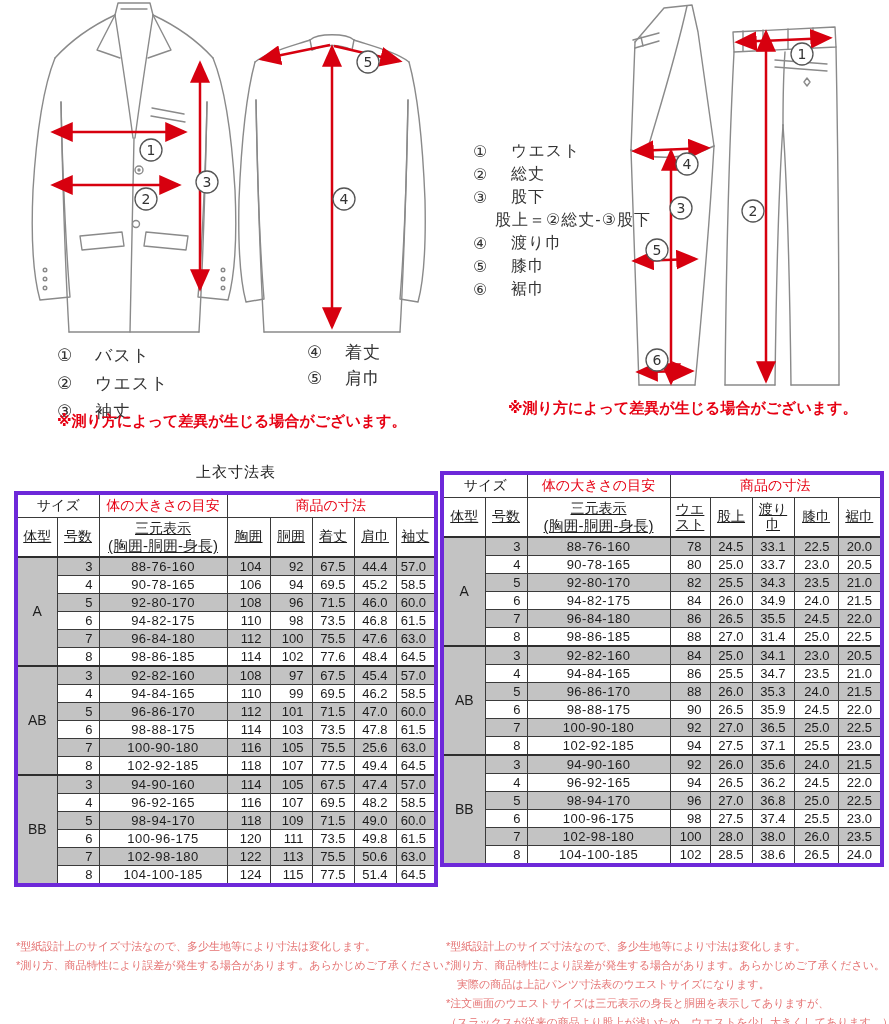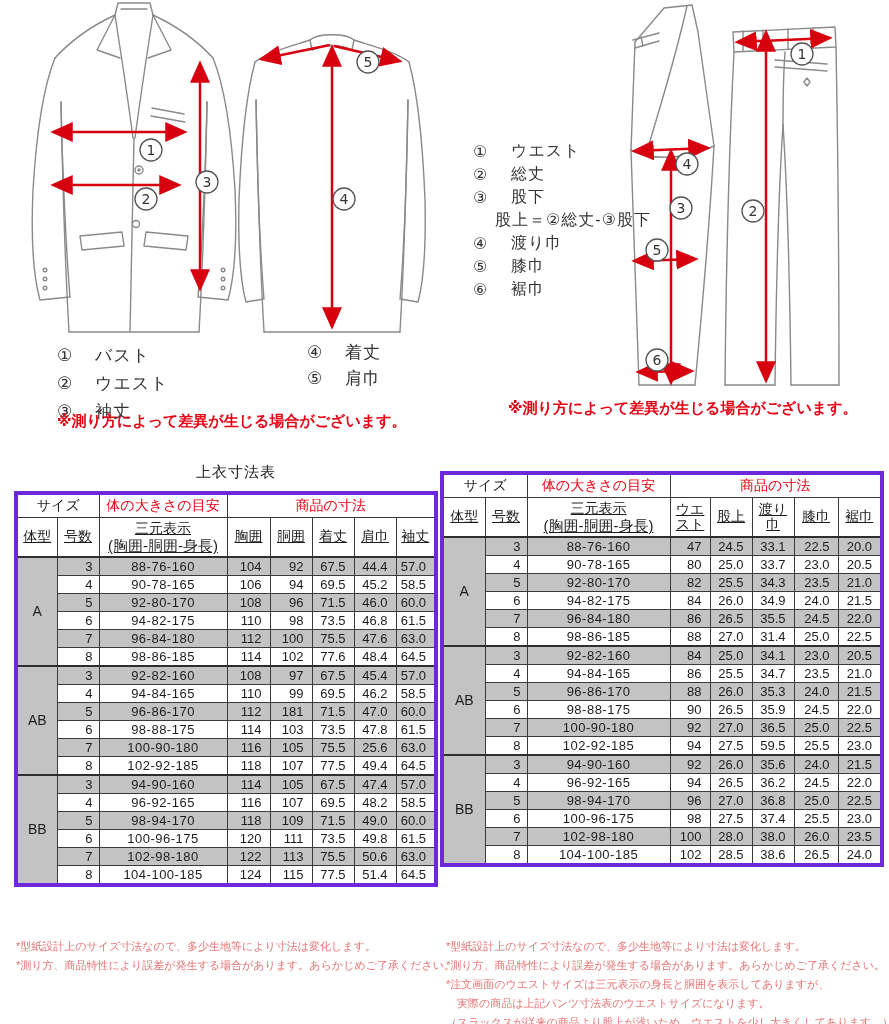--- a/index.html
+++ b/index.html
@@ -363,21 +363,21 @@
             <td class="c-val">110</td>
             <td class="c-val">99</td>
             <td class="c-val">69.5</td>
             <td class="c-val">46.2</td>
             <td class="c-val">58.5</td>
           </tr>
           <tr class="shaded">
             <td class="c-no">5</td>
             <td class="c-triple">96-86-170</td>
             <td class="c-val">112</td>
-            <td class="c-val">181</td>
+            <td class="c-val">101</td>
             <td class="c-val">71.5</td>
             <td class="c-val">47.0</td>
             <td class="c-val">60.0</td>
           </tr>
           <tr class="">
             <td class="c-no">6</td>
             <td class="c-triple">98-88-175</td>
             <td class="c-val">114</td>
             <td class="c-val">103</td>
             <td class="c-val">73.5</td>
@@ -491,21 +491,21 @@
           <th>渡り巾</th>
           <th>膝巾</th>
           <th>裾巾</th>
         </tr>
       </thead>
       <tbody>
           <tr class="shaded section-start">
             <td rowspan="6" class="bodytype">A</td>
             <td class="c-no">3</td>
             <td class="c-triple">88-76-160</td>
-            <td class="c-val">47</td>
+            <td class="c-val">78</td>
             <td class="c-val">24.5</td>
             <td class="c-val">33.1</td>
             <td class="c-val">22.5</td>
             <td class="c-val">20.0</td>
           </tr>
           <tr class="">
             <td class="c-no">4</td>
             <td class="c-triple">90-78-165</td>
             <td class="c-val">80</td>
             <td class="c-val">25.0</td>
@@ -593,21 +593,21 @@
             <td class="c-val">27.0</td>
             <td class="c-val">36.5</td>
             <td class="c-val">25.0</td>
             <td class="c-val">22.5</td>
           </tr>
           <tr class="">
             <td class="c-no">8</td>
             <td class="c-triple">102-92-185</td>
             <td class="c-val">94</td>
             <td class="c-val">27.5</td>
-            <td class="c-val">59.5</td>
+            <td class="c-val">37.1</td>
             <td class="c-val">25.5</td>
             <td class="c-val">23.0</td>
           </tr>
           <tr class="shaded section-start">
             <td rowspan="6" class="bodytype">BB</td>
             <td class="c-no">3</td>
             <td class="c-triple">94-90-160</td>
             <td class="c-val">92</td>
             <td class="c-val">26.0</td>
             <td class="c-val">35.6</td>
@@ -663,18 +663,18 @@
     </table>
   </div>
 
   <div class="footnote fn-left" style="color: rgb(229, 115, 115);">
     <div class="fn-line">*型紙設計上のサイズ寸法なので、多少生地等により寸法は変化します。</div>
     <div class="fn-line">*測り方、商品特性により誤差が発生する場合があります。あらかじめご了承ください。</div>
   </div>
   <div class="footnote fn-right" style="color: rgb(229, 115, 115);">
     <div class="fn-line">*型紙設計上のサイズ寸法なので、多少生地等により寸法は変化します。</div>
     <div class="fn-line">*測り方、商品特性により誤差が発生する場合があります。あらかじめご了承ください。</div>
+    <div class="fn-line">　実際の商品は上記パンツ寸法表のウエストサイズになります。</div>
     <div class="fn-line">*注文画面のウエストサイズは三元表示の身長と胴囲を表示してありますが、</div>
-    <div class="fn-line">　実際の商品は上記パンツ寸法表のウエストサイズになります。</div>
     <div class="fn-line">（スラックスが従来の商品より股上が浅いため、ウエストを少し大きくしてあります。）</div>
   </div>
 
 </div>
 
 </body></html>

